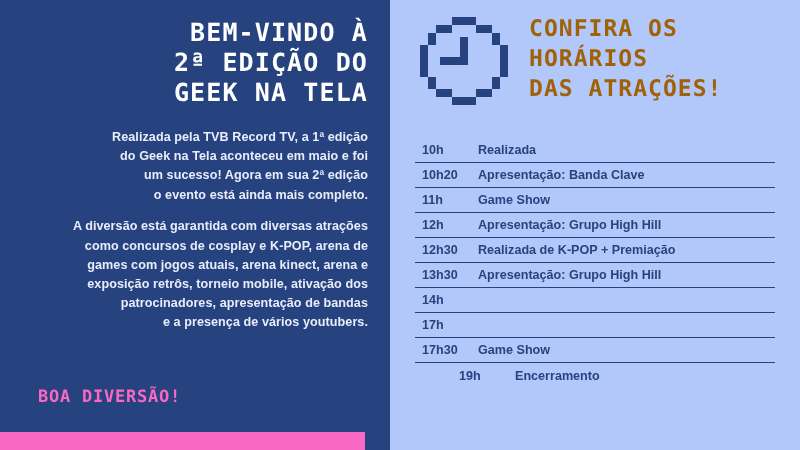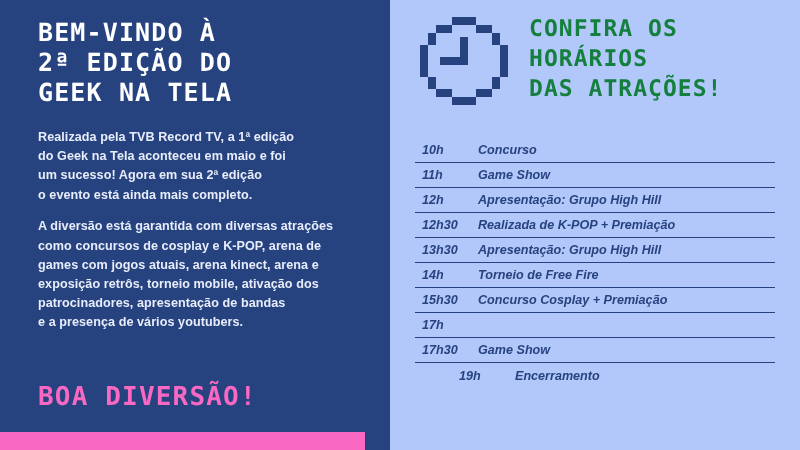--- a/index.html
+++ b/index.html
@@ -36,20 +36,21 @@
     letter-spacing: 0.045em;
     -webkit-font-smoothing: none;
     text-rendering: geometricPrecision;
   }
 
   
   .left-inner {
     position: absolute;
     left: 38px; top: 18px;
     width: 330px;
+    text-align: right;
   }
   .headline {
     color: #ffffff;
     font-size: 25px;
     line-height: 30px;
     margin: 0 0 0 0;
     white-space: pre-line;
     text-transform: uppercase;
   }
   .body-block {
@@ -62,21 +63,21 @@
     letter-spacing: 0.005em;
   }
   .body-block.second {
     margin-top: 4px;
   }
   .slogan {
     position: absolute;
     left: 38px;
     top: 383px;
     color: #f968c2;
-    font-size: 26px;
+    font-size: 17px;
     line-height: 28px;
     text-transform: uppercase;
   }
   .pink-bar {
     position: absolute;
     left: 0;
     top: 432px;
     width: 365px;
     height: 18px;
     background: #f968c2;
@@ -90,34 +91,33 @@
     width: 88px;
     height: 90px;
   }
   .clock-wrap svg { display: block; }
 
   .right-title {
     position: absolute;
     left: 529px;
     top: 14px;
     width: 265px;
-    color: #15803d;
+    color: #a16207;
     font-size: 23px;
     line-height: 30px;
     white-space: pre-line;
     text-transform: uppercase;
   }
 
   
   .schedule {
     position: absolute;
     left: 415px;
     top: 138px;
     width: 360px;
-    font-style: italic;
   }
   .sched-row {
     display: flex;
     align-items: center;
     height: 25px;
     border-bottom: 1.6px solid #27437f;
     box-sizing: border-box;
   }
   .sched-row:last-child {
     border-bottom: none;
@@ -205,45 +205,44 @@
     </svg>
   </div>
 
   <div class="right-title pixel">CONFIRA OS
 HORÁRIOS
 DAS ATRAÇÕES!</div>
 
   <div class="schedule">
     <div class="sched-row">
       <span class="sched-time">10h</span>
-      <span class="sched-title">Concurso</span>
+      <span class="sched-title">Realizada</span>
+    </div>
+    <div class="sched-row">
+      <span class="sched-time">10h20</span>
+      <span class="sched-title">Apresentação: Banda Clave</span>
     </div>
     <div class="sched-row">
       <span class="sched-time">11h</span>
       <span class="sched-title">Game Show</span>
     </div>
     <div class="sched-row">
       <span class="sched-time">12h</span>
       <span class="sched-title">Apresentação: Grupo High Hill</span>
     </div>
     <div class="sched-row">
       <span class="sched-time">12h30</span>
       <span class="sched-title">Realizada de K-POP + Premiação</span>
     </div>
     <div class="sched-row">
       <span class="sched-time">13h30</span>
       <span class="sched-title">Apresentação: Grupo High Hill</span>
     </div>
     <div class="sched-row">
       <span class="sched-time">14h</span>
-      <span class="sched-title">Torneio de Free Fire</span>
-    </div>
-    <div class="sched-row">
-      <span class="sched-time">15h30</span>
-      <span class="sched-title">Concurso Cosplay + Premiação</span>
     </div>
     <div class="sched-row">
       <span class="sched-time">17h</span>
     </div>
     <div class="sched-row">
       <span class="sched-time">17h30</span>
       <span class="sched-title">Game Show</span>
     </div>
     <div class="sched-row">
       <span class="sched-time">19h</span>

